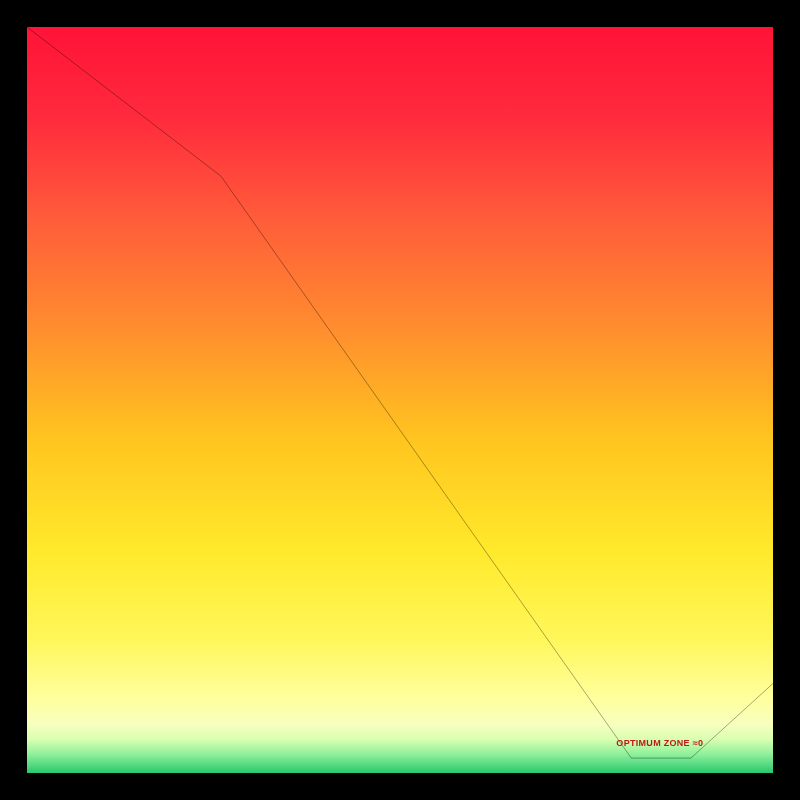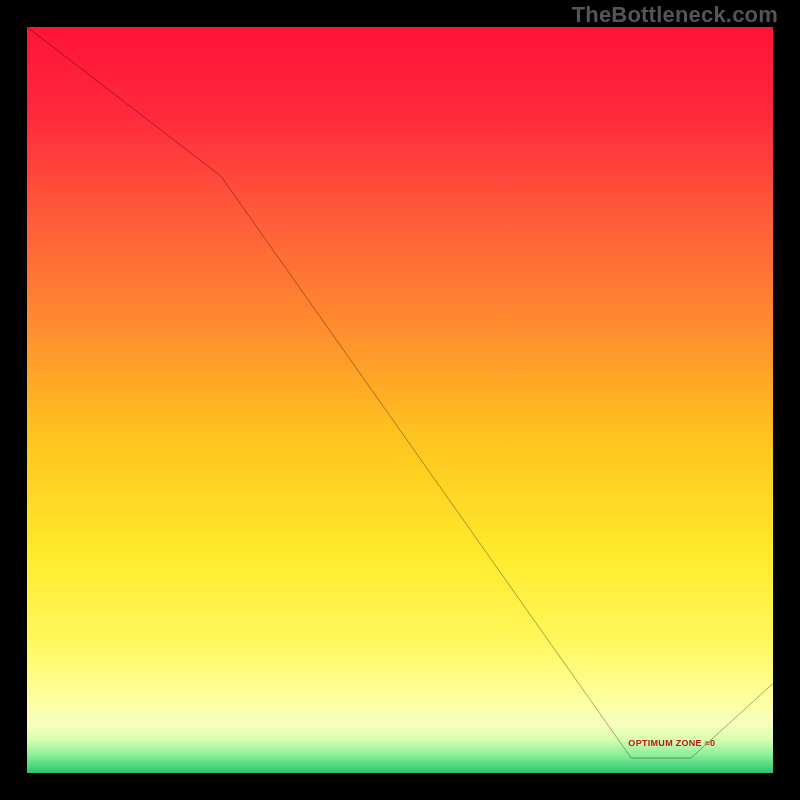--- a/index.html
+++ b/index.html
@@ -56,21 +56,20 @@
     font-weight: 700;
     letter-spacing: 0.3px;
     white-space: nowrap;
   }
 </style>
 </head>
 <body>
 
 <div class="stage">
 
-  <div class="watermark">TheBottleneck.com</div>
 
   <div class="plot-frame">
 
     <svg class="gradient" viewBox="0 0 100 100" preserveAspectRatio="none">
       <defs>
         <linearGradient id="heat" x1="0" y1="0" x2="0" y2="1">
             <stop offset="0%" stop-color="#ff1337"></stop>
             <stop offset="12%" stop-color="#ff2a3d"></stop>
             <stop offset="25%" stop-color="#ff5a3a"></stop>
             <stop offset="40%" stop-color="#ff8c2f"></stop>
@@ -84,16 +83,16 @@
             <stop offset="100%" stop-color="#28c86e"></stop>
           </linearGradient>
       </defs>
       <rect x="0" y="0" width="100" height="100" fill="url(#heat)"></rect>
     </svg>
 
     <svg class="curve" viewBox="0 0 100 100" preserveAspectRatio="none">
       <polyline fill="none" stroke="#000" stroke-width="0.35" vector-effect="non-scaling-stroke" points="0.00,0.00 26.00,20.00 81.00,98.00 89.00,98.00 100.00,88.00"></polyline>
     </svg>
 
-    <div class="optimum-label" style="left:79%; top:95.3%;margin-left:12px;">OPTIMUM ZONE ≈0</div>
+    <div class="optimum-label" style="left:79%; top:95.3%;">OPTIMUM ZONE ≈0</div>
 
   </div>
 </div>
 
 </body></html>

